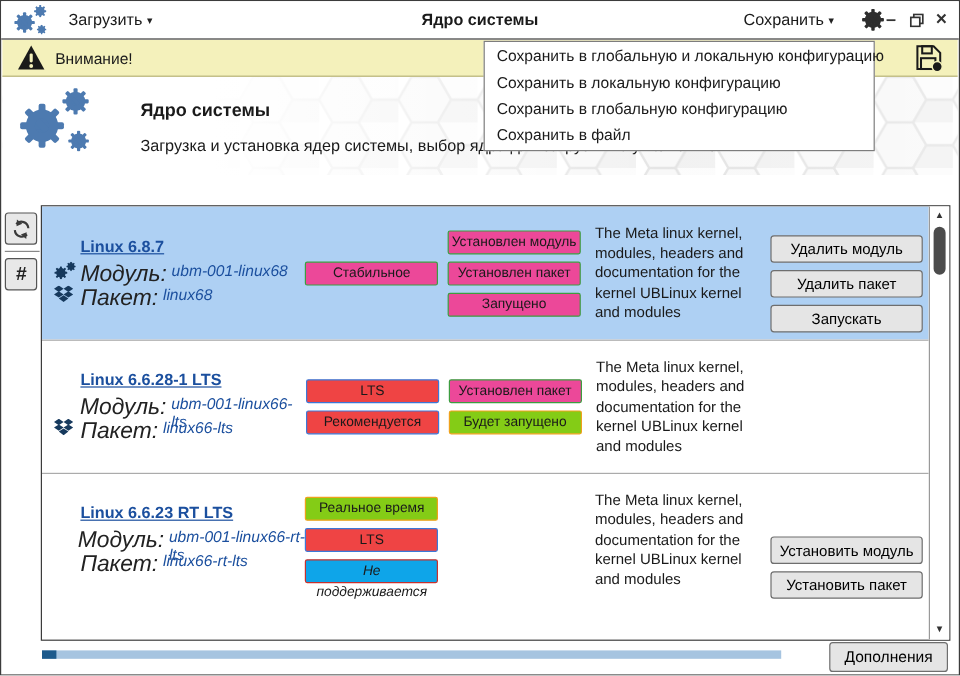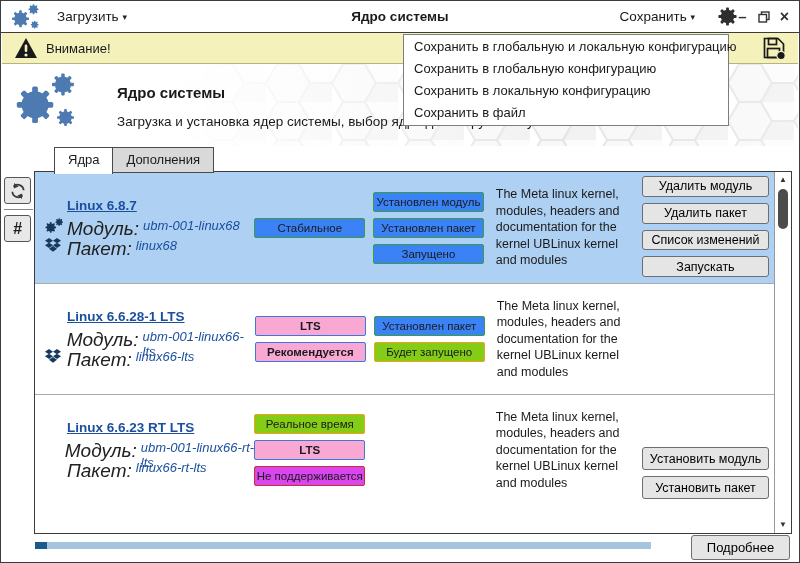--- a/index.html
+++ b/index.html
@@ -70,24 +70,24 @@
   .info{width:222px;padding-left:10px;}
   .iline{display:flex;align-items:flex-start;height:20px;}
   .icell{width:22px;display:flex;align-items:center;justify-content:flex-start;}
   .kname{font-size:13.5px;font-weight:bold;color:#1b4f9e;text-decoration:underline;}
   .klabel{font-size:19px;font-style:italic;color:#222;margin-right:4px;}
   .klink{font-size:13px;font-style:italic;color:#1b4f9e;}
   .b1{width:112px;}
   .b2{width:112px;margin-left:8px;}
   .badge{display:block;text-align:center;font-size:11.5px;line-height:18px;height:20px;
          box-sizing:border-box;border-radius:2px;margin:3px 0;border:1.5px solid;}
-  .badge.green{background:#3b82f6;border-color:#3c9d40;}
-  .badge.blue{background:#f9a8d4;border-color:#3c78d8;font-weight:bold;}
+  .badge.green{background:#ec4899;border-color:#3c9d40;}
+  .badge.blue{background:#ef4444;border-color:#3c78d8;}
   .badge.orange{background:#84cc16;border-color:#efa11c;}
-  .badge.red{background:#d946ef;border-color:#c9302c;}
+  .badge.red{background:#0ea5e9;border-color:#c9302c;font-style:italic;}
   .desc{width:148px;margin-left:12px;font-size:12.5px;line-height:1.32;}
   .btns{margin-left:auto;margin-right:5px;width:127px;justify-content:flex-end;padding-top:4px;}
   .rowbtn{width:127px;height:23px;margin-bottom:6px;background:#e5e5e5;border:1px solid #6e6e6e;
           border-radius:3px;font-size:12.5px;font-family:"Liberation Sans",sans-serif;cursor:default;}
 
   
   .vscroll{position:absolute;top:0;right:0;width:17px;height:100%;border-left:1px solid #999;
            box-sizing:border-box;background:#fff;}
   .varrow{position:absolute;left:0;width:100%;height:14px;text-align:center;font-size:8px;color:#333;line-height:14px;}
   .varrow.up{top:1px;}
@@ -197,29 +197,25 @@
     <div class="hexfade"></div>
     <svg class="hdrlogo" viewBox="0 0 52 44">
       <use href="#gearcluster" fill="#4d7ab0"></use>
     </svg>
     <div class="hdr-title">Ядро системы</div>
     <div class="hdr-sub">Загрузка и установка ядер системы, выбор ядра для загрузки по умолчанию</div>
   </div>
 
   <ul class="savemenu" id="save-menu">
       <li>Сохранить в глобальную и локальную конфигурацию</li>
+      <li>Сохранить в локальную конфигурацию</li>
       <li>Сохранить в глобальную конфигурацию</li>
-      <li>Сохранить в локальную конфигурацию</li>
       <li>Сохранить в файл</li>
     </ul>
 
-  <div class="tabs">
-    <div class="tab active">Ядра</div>
-    <div class="tab">Дополнения</div>
-  </div>
 
   <div class="sidetools">
     <div class="toolbtn">
       <svg width="18" height="18" viewBox="0 0 24 24">
           <use href="#refresh"></use>
         </svg>
     </div>
     <hr class="tool-sep">
     <div class="toolbtn">
       <span class="hashbtn">#</span>
@@ -259,21 +255,20 @@
           </div>
     <div class="col b2">
             <span class="badge green">Установлен модуль</span>
             <span class="badge green">Установлен пакет</span>
             <span class="badge green">Запущено</span>
           </div>
     <div class="col desc">The Meta linux kernel, modules, headers and documentation for the kernel UBLinux kernel and modules</div>
     <div class="col btns">
             <button class="rowbtn">Удалить модуль</button>
             <button class="rowbtn">Удалить пакет</button>
-            <button class="rowbtn">Список изменений</button>
             <button class="rowbtn">Запускать</button>
           </div>
   </div>
         <div class="krow">
     <div class="col info">
       <div class="iline">
         <span class="icell"></span>
         <a class="kname">Linux 6.6.28-1 LTS</a>
       </div>
       <div class="iline">
@@ -349,15 +344,15 @@
     <div class="vscroll">
       <div class="varrow up">▲</div>
       <div class="vthumb"></div>
       <div class="varrow down">▼</div>
     </div>
   </div>
 
   <div class="ptrack">
     <div class="pfill" style="width: 2%;"></div>
   </div>
-  <button class="details-btn">Подробнее</button>
+  <button class="details-btn">Дополнения</button>
 
 </div>
 
 </body></html>

